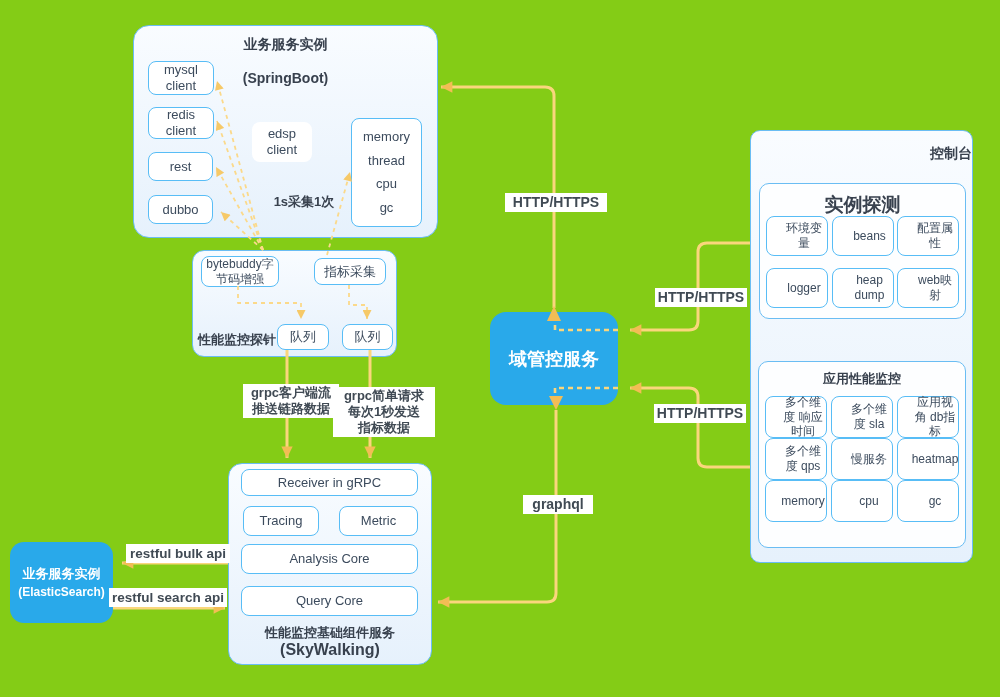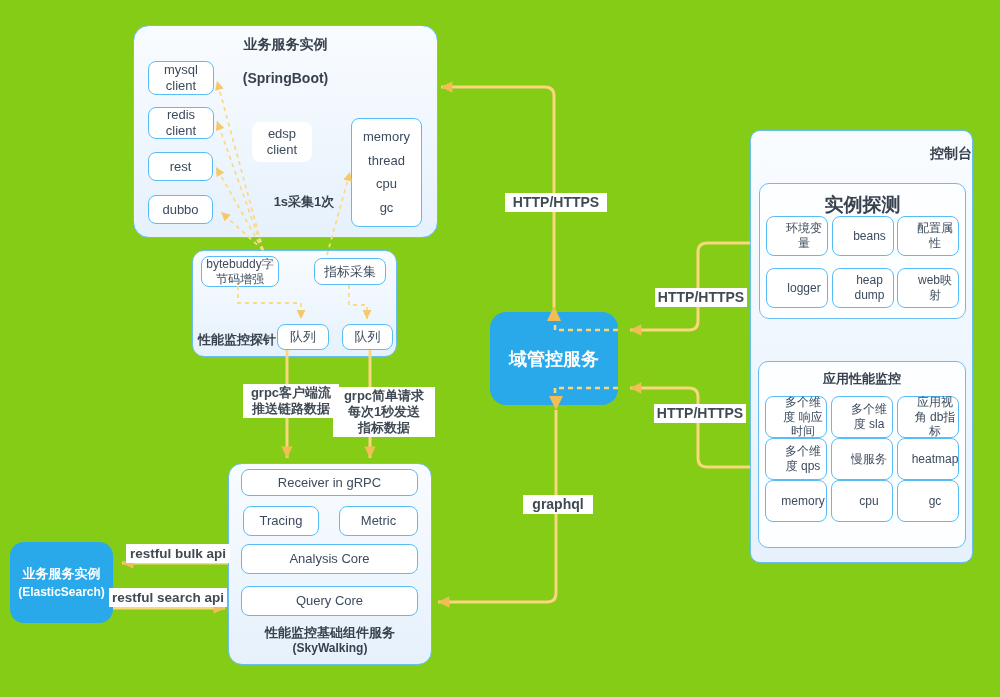--- a/index.html
+++ b/index.html
@@ -89,21 +89,21 @@
     </div>
   </div>
 
   <div class="container" style="left:228px;top:463px;width:204px;height:202px;border-radius:14px;">
     <div class="node" style="left:12px;top:5px;width:177px;height:27px;">Receiver in gRPC</div>
     <div class="node" style="left:14px;top:42px;width:76px;height:30px;">Tracing</div>
     <div class="node" style="left:110px;top:42px;width:79px;height:30px;">Metric</div>
     <div class="node" style="left:12px;top:80px;width:177px;height:30px;">Analysis Core</div>
     <div class="node" style="left:12px;top:122px;width:177px;height:30px;">Query Core</div>
     <div class="title" style="top:160px;font-size:13px;">性能监控基础组件服务</div>
-    <div class="title" style="top:177px;font-size:12px;">(SkyWalking)</div>
+    <div class="title" style="top:177px;font-size:16px;">(SkyWalking)</div>
   </div>
 
   <div class="bluebox" style="left:10px;top:542px;width:103px;height:81px;font-size:13px;border-radius:14px;line-height:1.5;">
     <span>业务服务实例</span>
     <span style="font-size:12px;">(ElasticSearch)</span>
   </div>
 
   <svg class="wires" width="1000" height="697" viewBox="0 0 1000 697">
     <defs>
       <marker id="ah" viewBox="0 0 10 10" refX="10" refY="5" markerWidth="4.2" markerHeight="3.8" orient="auto-start-reverse">

